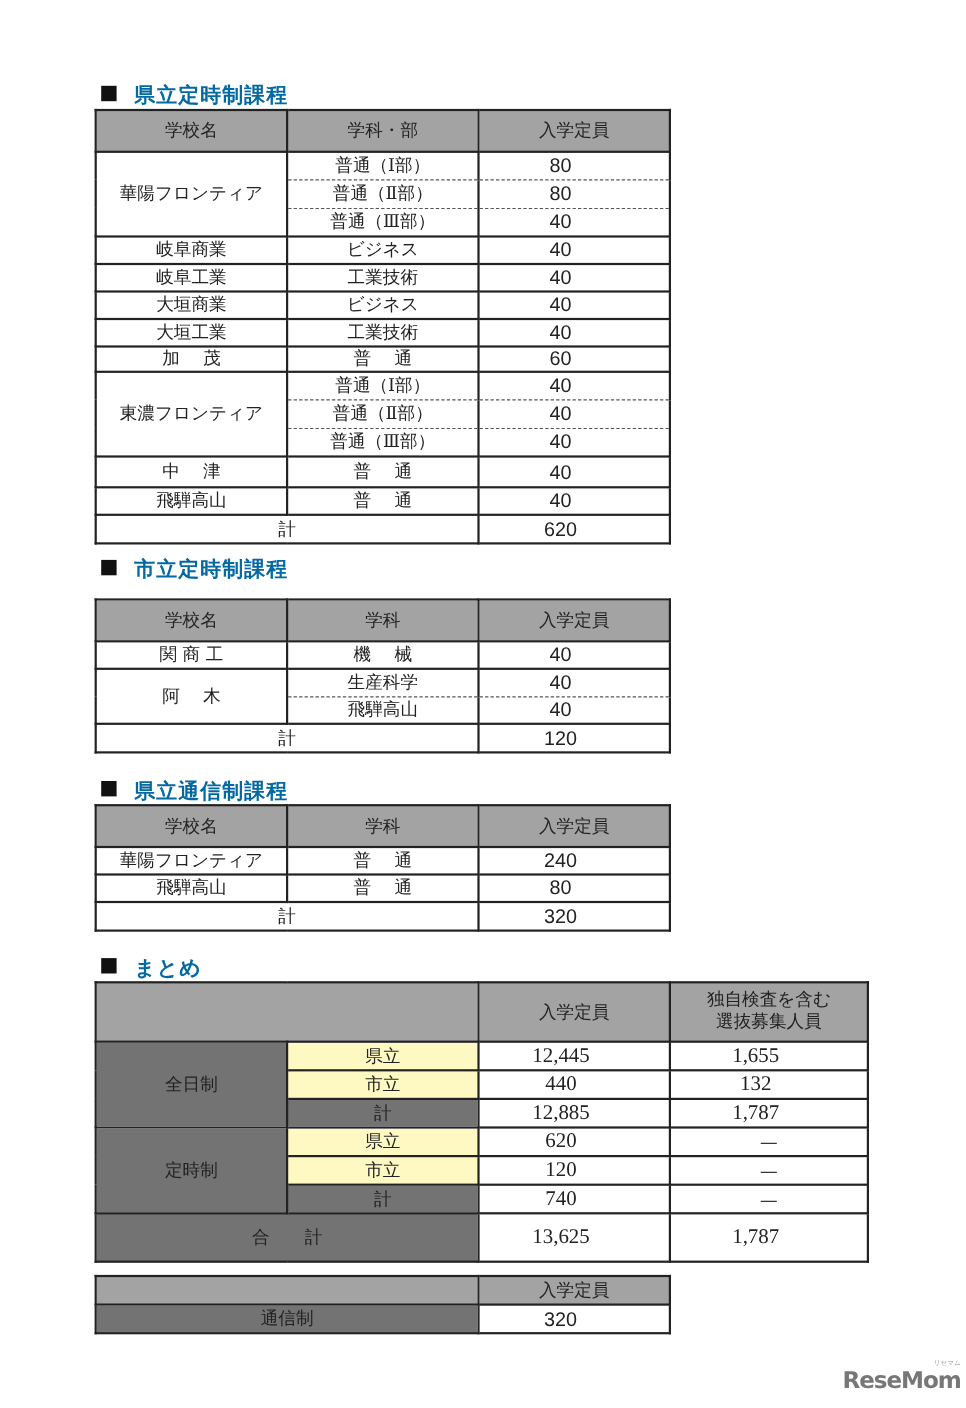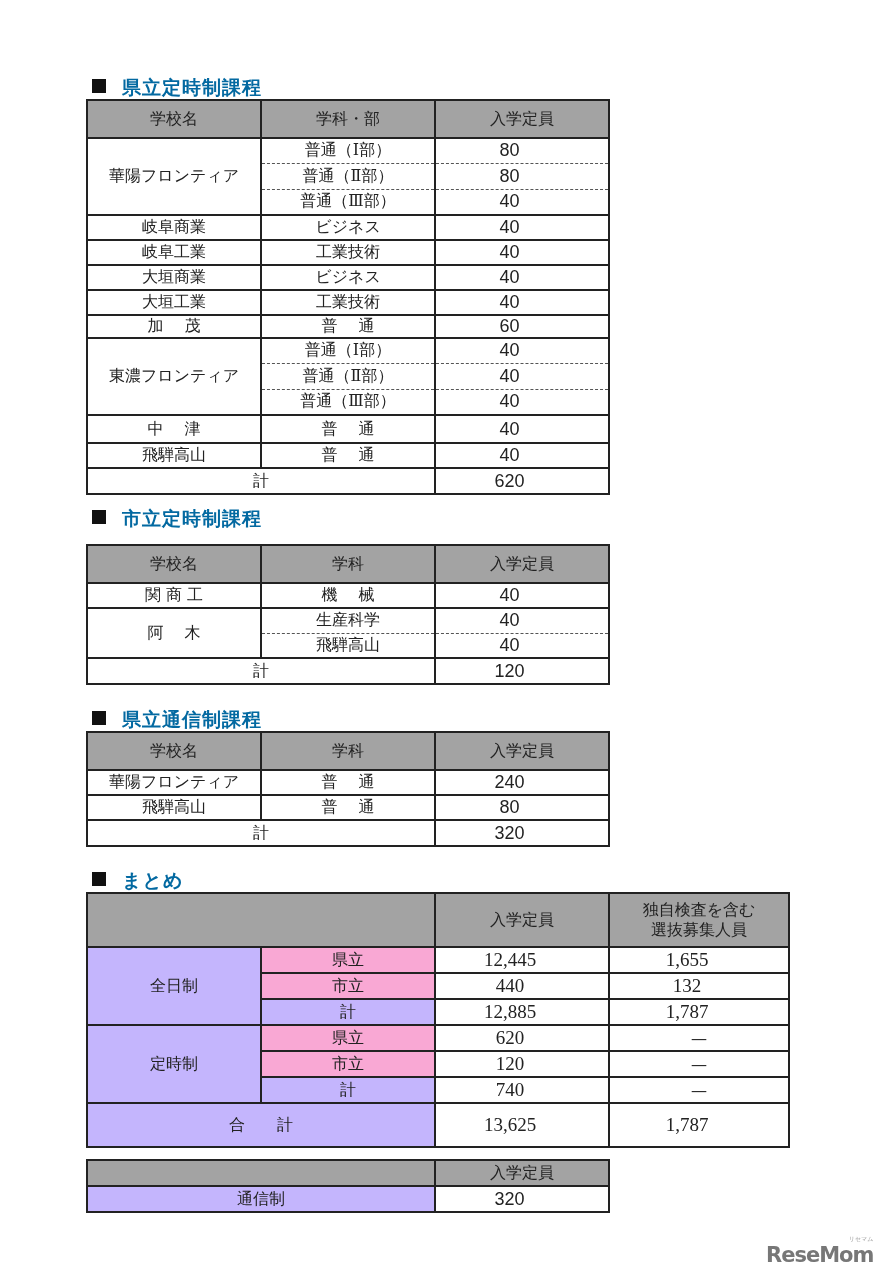--- a/index.html
+++ b/index.html
@@ -6,22 +6,22 @@
   body{width:878px;height:1280px;position:relative;overflow:hidden;font-family:"DejaVu Serif","Liberation Serif",serif;color:#222;}
   .sec-title{position:absolute;left:92px;font-family:"DejaVu Sans","Liberation Sans",sans-serif;font-weight:bold;font-size:19px;color:#0369a1;letter-spacing:1px;line-height:22px;}
   .sec-title .sq{display:inline-block;width:14px;height:14px;background:#111;margin-right:16px;vertical-align:1px;}
   table{position:absolute;border-collapse:collapse;table-layout:fixed;font-size:16px;}
   td,th{border:2px solid #222;padding:0;text-align:center;font-weight:normal;overflow:hidden;white-space:nowrap;}
   th{background:#a3a3a3;font-family:Liberation Serif, serif;}
   .num{text-align:center;padding-right:25px;font-family:"Liberation Sans","DejaVu Sans",sans-serif;font-size:18px;}
   .numserif{padding-right:24px;font-family:"Liberation Serif","DejaVu Serif",serif;font-size:19px;}
   .dotb{border-bottom:1px dashed #555;}
   .dott{border-top:1px dashed #555;}
-  .blue{background:#c4b5fd;}
-  .beige{background:#f9a8d4;}
+  .blue{background:#737373;}
+  .beige{background:#fef9c3;}
   .dash{text-align:center;font-size:16px;}
   .logo{position:absolute;left:766px;top:1243px;font-family:"DejaVu Sans","Liberation Sans",sans-serif;font-weight:bold;font-size:21px;color:#777;letter-spacing:-1px;}
   .logo small{position:absolute;right:0;top:-8px;font-size:6px;color:#999;font-weight:normal;letter-spacing:0;}
 </style>
 </head>
 <body>
 
 <div class="sec-title" style="top:76px;">
   <span class="sq"></span><span>県立定時制課程</span>
 </div>

